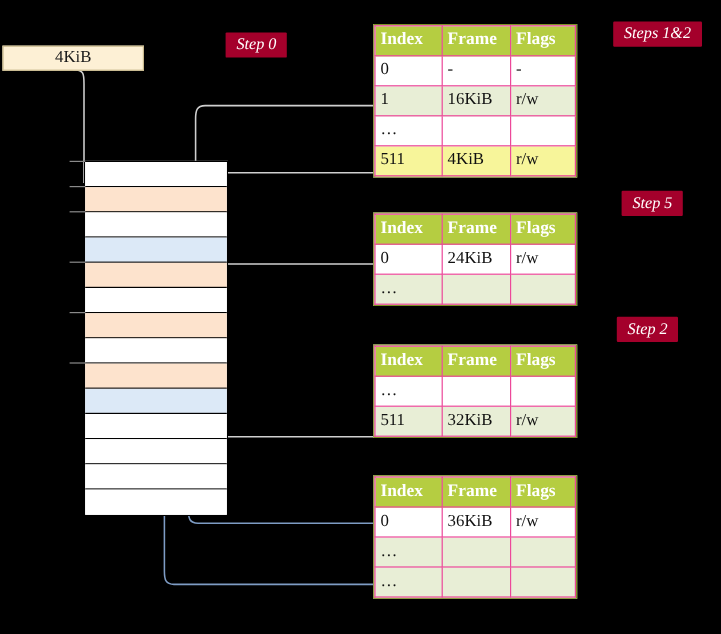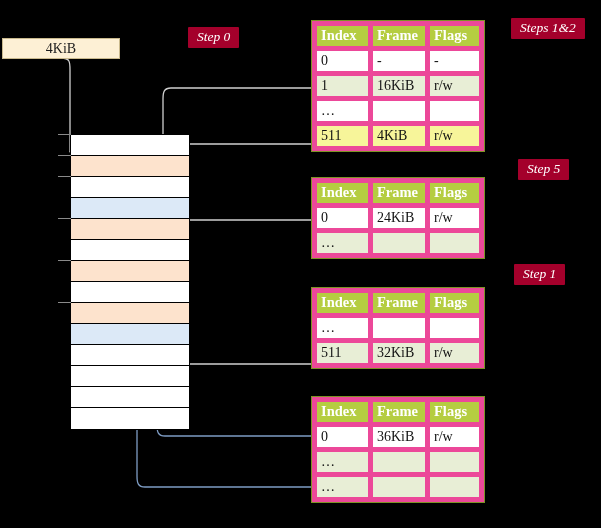--- a/index.html
+++ b/index.html
@@ -85,21 +85,21 @@
   .ptable {
     position: absolute;
     border: 1px solid #7d9225;
     border-collapse: collapse;
     background: #ffffff;
     font-size: 14px;
     color: #111111;
   }
   .ptable table { border-collapse: collapse; }
   .ptable td, .ptable th {
-    border: 5px solid #ec4899;
+    border: 1px solid #ec4899;
     padding: 1px 4px 2px 4px;
     height: 25px;
     text-align: left;
     white-space: nowrap;
     font-weight: normal;
   }
   .ptable th {
     background: #b5cd41;
     color: #ffffff;
     font-weight: bold;
@@ -157,21 +157,21 @@
 
       <path d="M478,487 L145,487 C138,487 137,483 137,476 L137,335" marker-end="url(#arrBlue)"></path>
     </g>
   </svg>
 
   <div class="vaddr-box">4KiB</div>
 
   <div class="step-badge step-0">Step 0</div>
   <div class="step-badge step-12">Steps 1&amp;2</div>
   <div class="step-badge step-3">Step 5</div>
-  <div class="step-badge step-4">Step 1</div>
+  <div class="step-badge step-4">Step 2</div>
 
   <div class="mem-col" id="mem-col">
       <div class="mem-row"></div>
       <div class="mem-row orange"></div>
       <div class="mem-row"></div>
       <div class="mem-row blue"></div>
       <div class="mem-row orange"></div>
       <div class="mem-row"></div>
       <div class="mem-row orange"></div>
       <div class="mem-row"></div>

